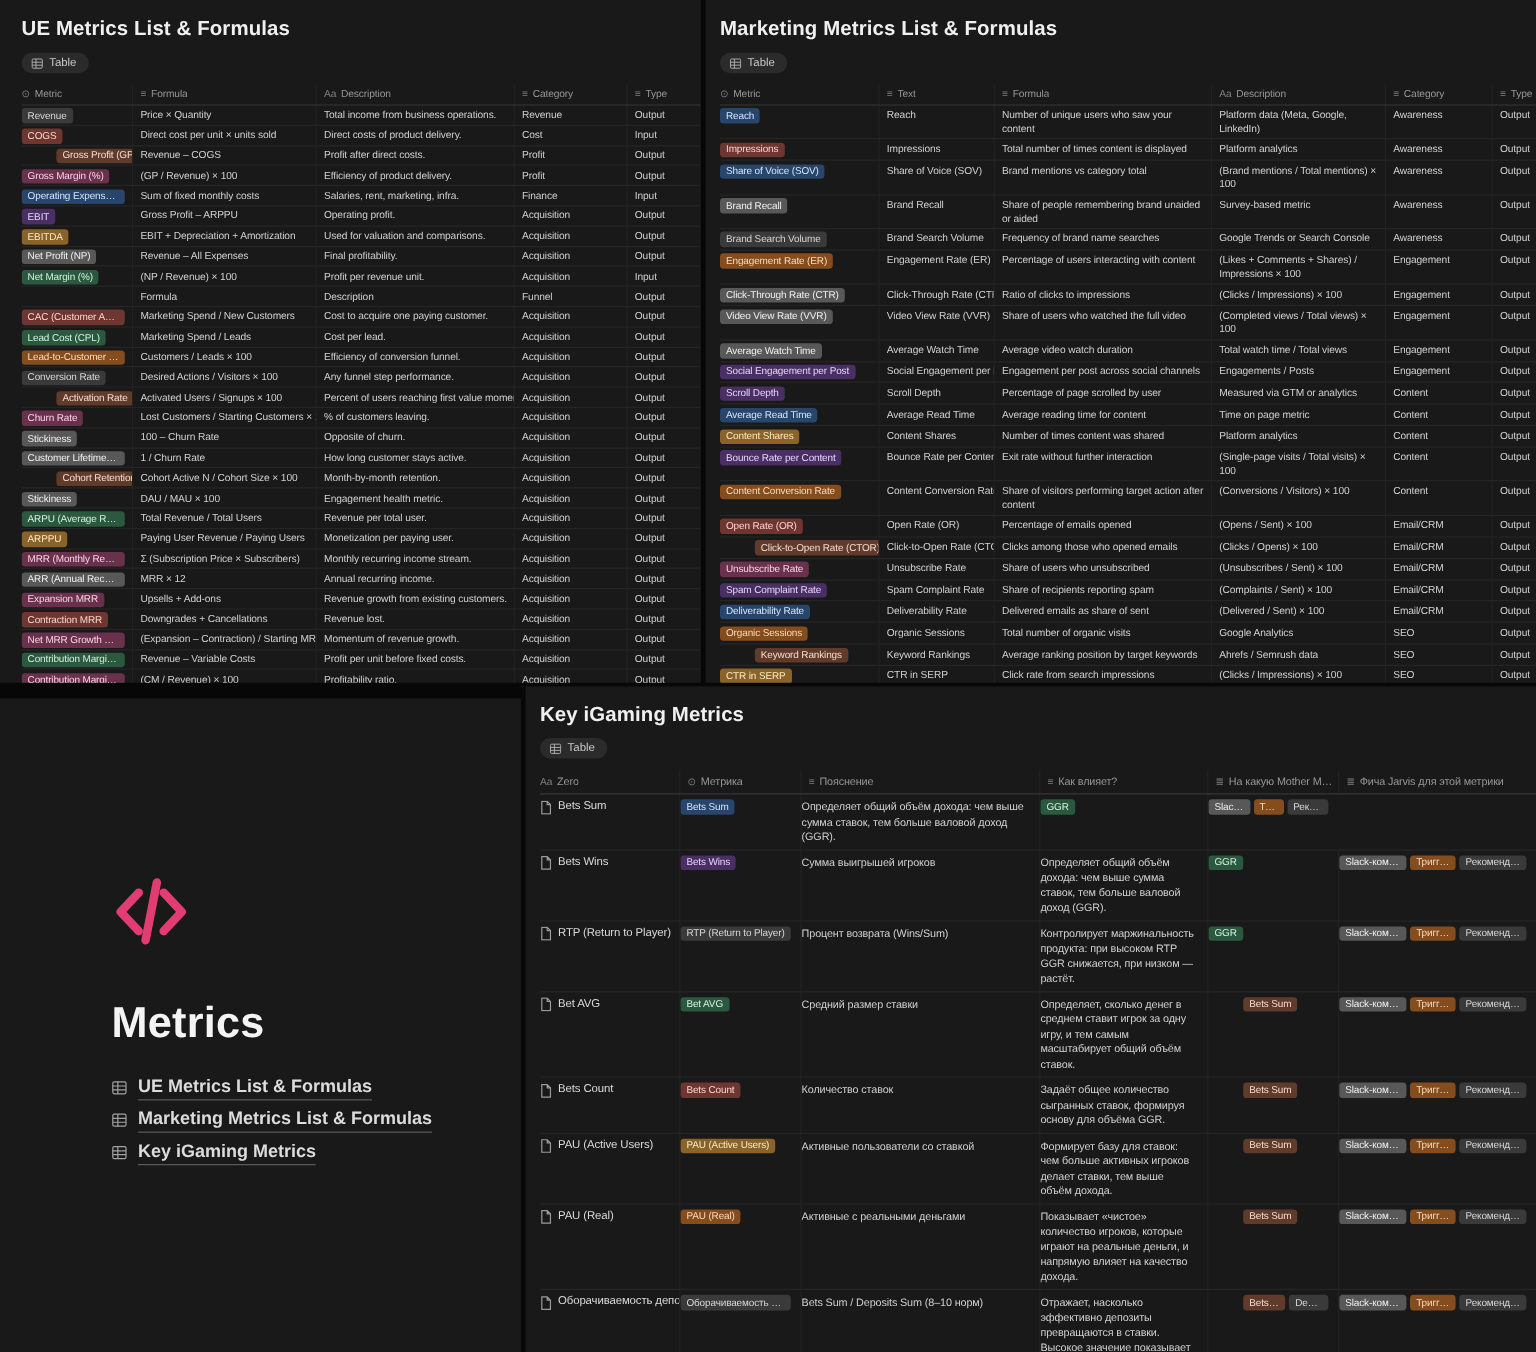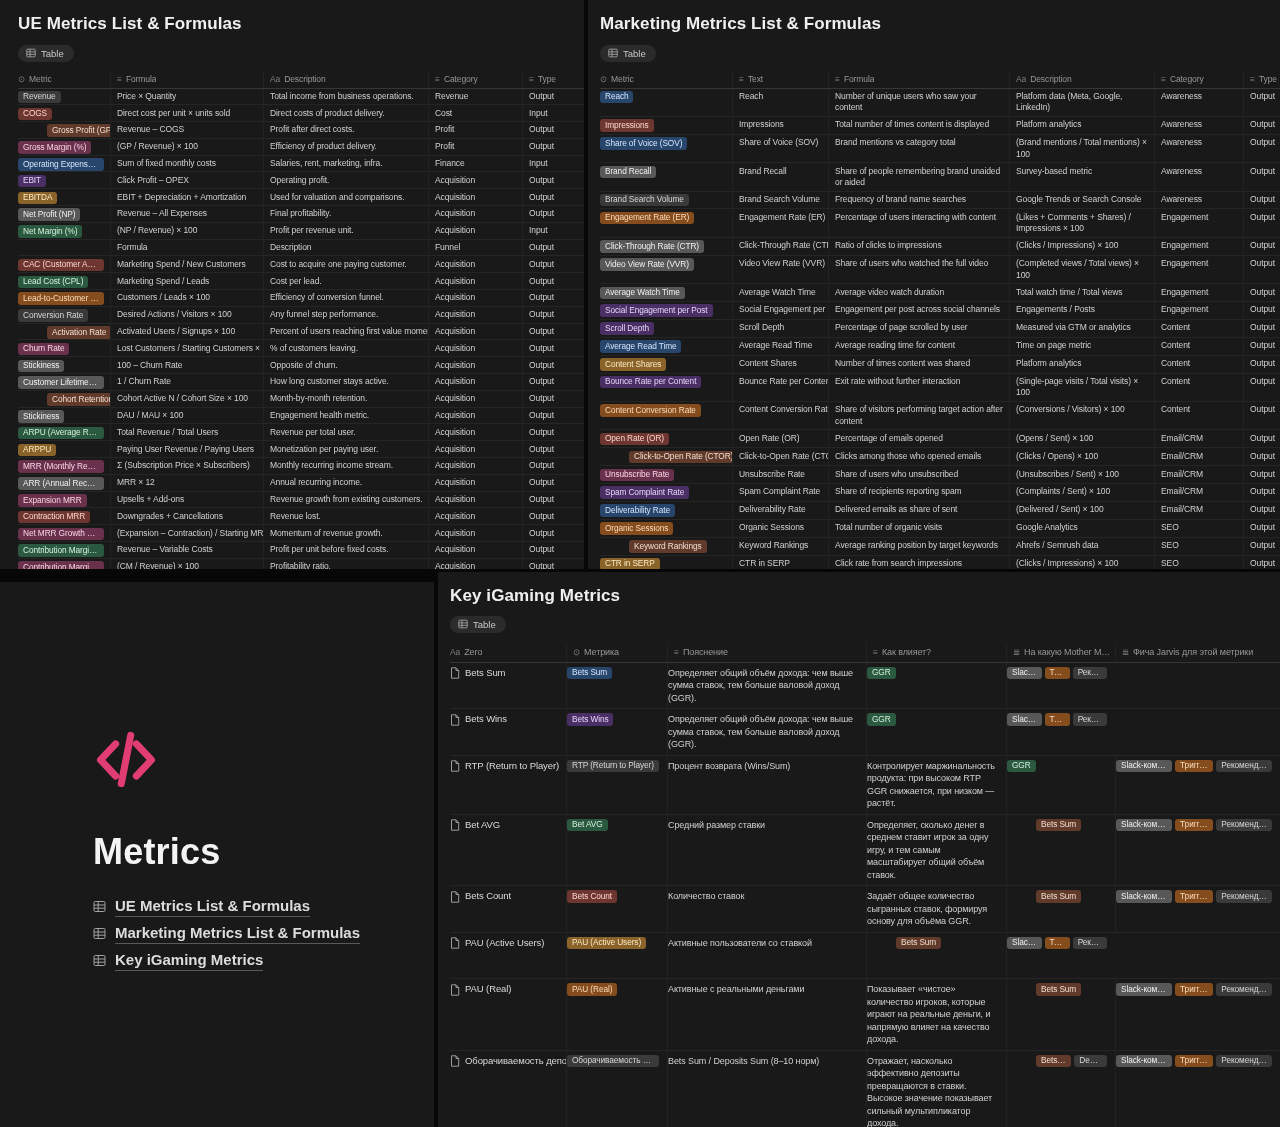--- a/index.html
+++ b/index.html
@@ -155,21 +155,21 @@
         </div>
         <div class="tr">
           <div class="td c-metric k-badge"><span class="badge bc-blue">Operating Expenses (OP...</span></div>
           <div class="td c-formula k-text">Sum of fixed monthly costs</div>
           <div class="td c-description k-text">Salaries, rent, marketing, infra.</div>
           <div class="td c-category k-text">Finance</div>
           <div class="td c-type k-text">Input</div>
         </div>
         <div class="tr">
           <div class="td c-metric k-badge"><span class="badge bc-purple">EBIT</span></div>
-          <div class="td c-formula k-text">Click Profit – OPEX</div>
+          <div class="td c-formula k-text">Gross Profit – ARPPU</div>
           <div class="td c-description k-text">Operating profit.</div>
           <div class="td c-category k-text">Acquisition</div>
           <div class="td c-type k-text">Output</div>
         </div>
         <div class="tr">
           <div class="td c-metric k-badge"><span class="badge bc-yellow">EBITDA</span></div>
           <div class="td c-formula k-text">EBIT + Depreciation + Amortization</div>
           <div class="td c-description k-text">Used for valuation and comparisons.</div>
           <div class="td c-category k-text">Acquisition</div>
           <div class="td c-type k-text">Output</div>
@@ -649,20 +649,21 @@
           </div>
         </div>
         <div class="tr">
           <div class="td c-zero k-page">
             <svg class="page-ic" width="10" height="12" viewBox="0 0 10 12">
               <path d="M1.5 0.8 H6 L8.7 3.5 V11.2 H1.5 Z M6 0.8 V3.5 H8.7" fill="none" stroke="#9b9b9b" stroke-width="1"></path>
             </svg>
             <span class="page-lb">Bets Wins</span>
           </div>
           <div class="td c-metric k-badge"><span class="badge bc-purple">Bets Wins</span></div>
+          <div class="td c-explanation k-text">Сумма выигрышей игроков</div>
           <div class="td c-impact k-text">Определяет общий объём дохода: чем выше сумма ставок, тем больше валовой доход (GGR).</div>
           <div class="td c-mother k-badges">
             <span class="badge bc-green">GGR</span>
           </div>
           <div class="td c-features k-badges">
             <span class="badge bc-gray">Slack-команды</span>
             <span class="badge bc-orange">Триггеры</span>
             <span class="badge bc-default">Рекомендации</span>
           </div>
         </div>
@@ -725,20 +726,21 @@
         </div>
         <div class="tr">
           <div class="td c-zero k-page">
             <svg class="page-ic" width="10" height="12" viewBox="0 0 10 12">
               <path d="M1.5 0.8 H6 L8.7 3.5 V11.2 H1.5 Z M6 0.8 V3.5 H8.7" fill="none" stroke="#9b9b9b" stroke-width="1"></path>
             </svg>
             <span class="page-lb">PAU (Active Users)</span>
           </div>
           <div class="td c-metric k-badge"><span class="badge bc-yellow">PAU (Active Users)</span></div>
           <div class="td c-explanation k-text">Активные пользователи со ставкой</div>
+          <div class="td c-impact k-text">Формирует базу для ставок: чем больше активных игроков делает ставки, тем выше объём дохода.</div>
           <div class="td c-mother k-badges">
             <span class="badge bc-brown">Bets Sum</span>
           </div>
           <div class="td c-features k-badges">
             <span class="badge bc-gray">Slack-команды</span>
             <span class="badge bc-orange">Триггеры</span>
             <span class="badge bc-default">Рекомендации</span>
           </div>
         </div>
         <div class="tr">

